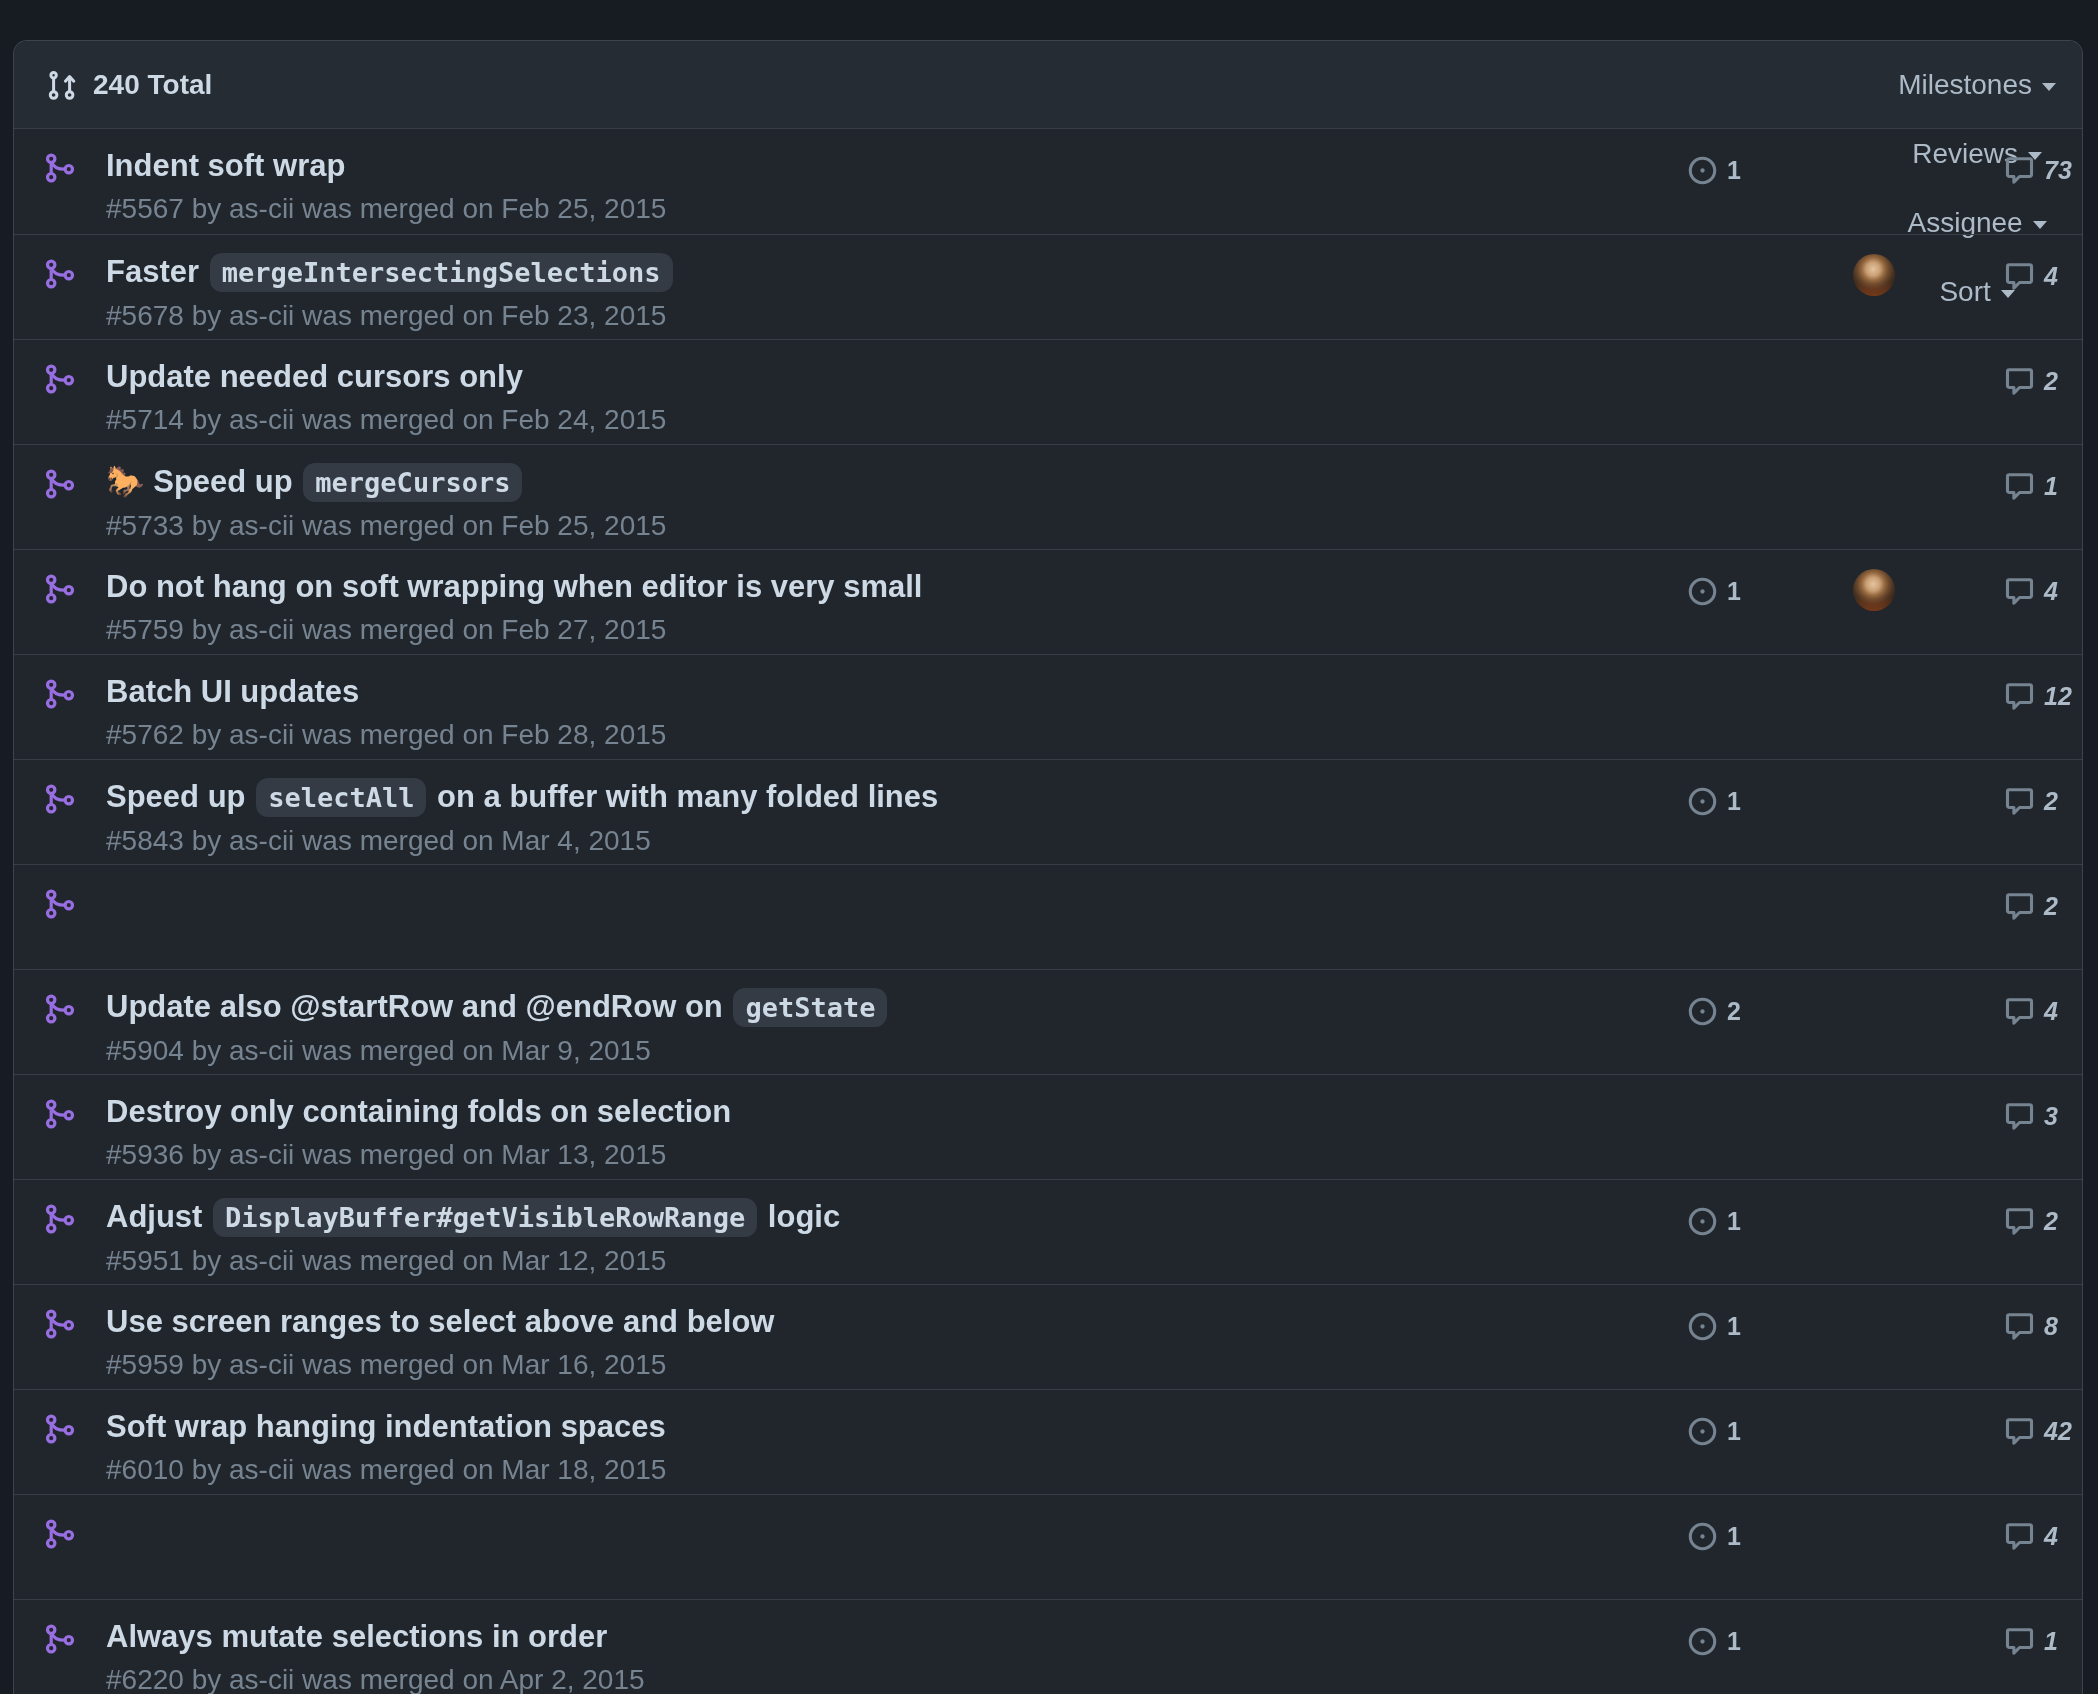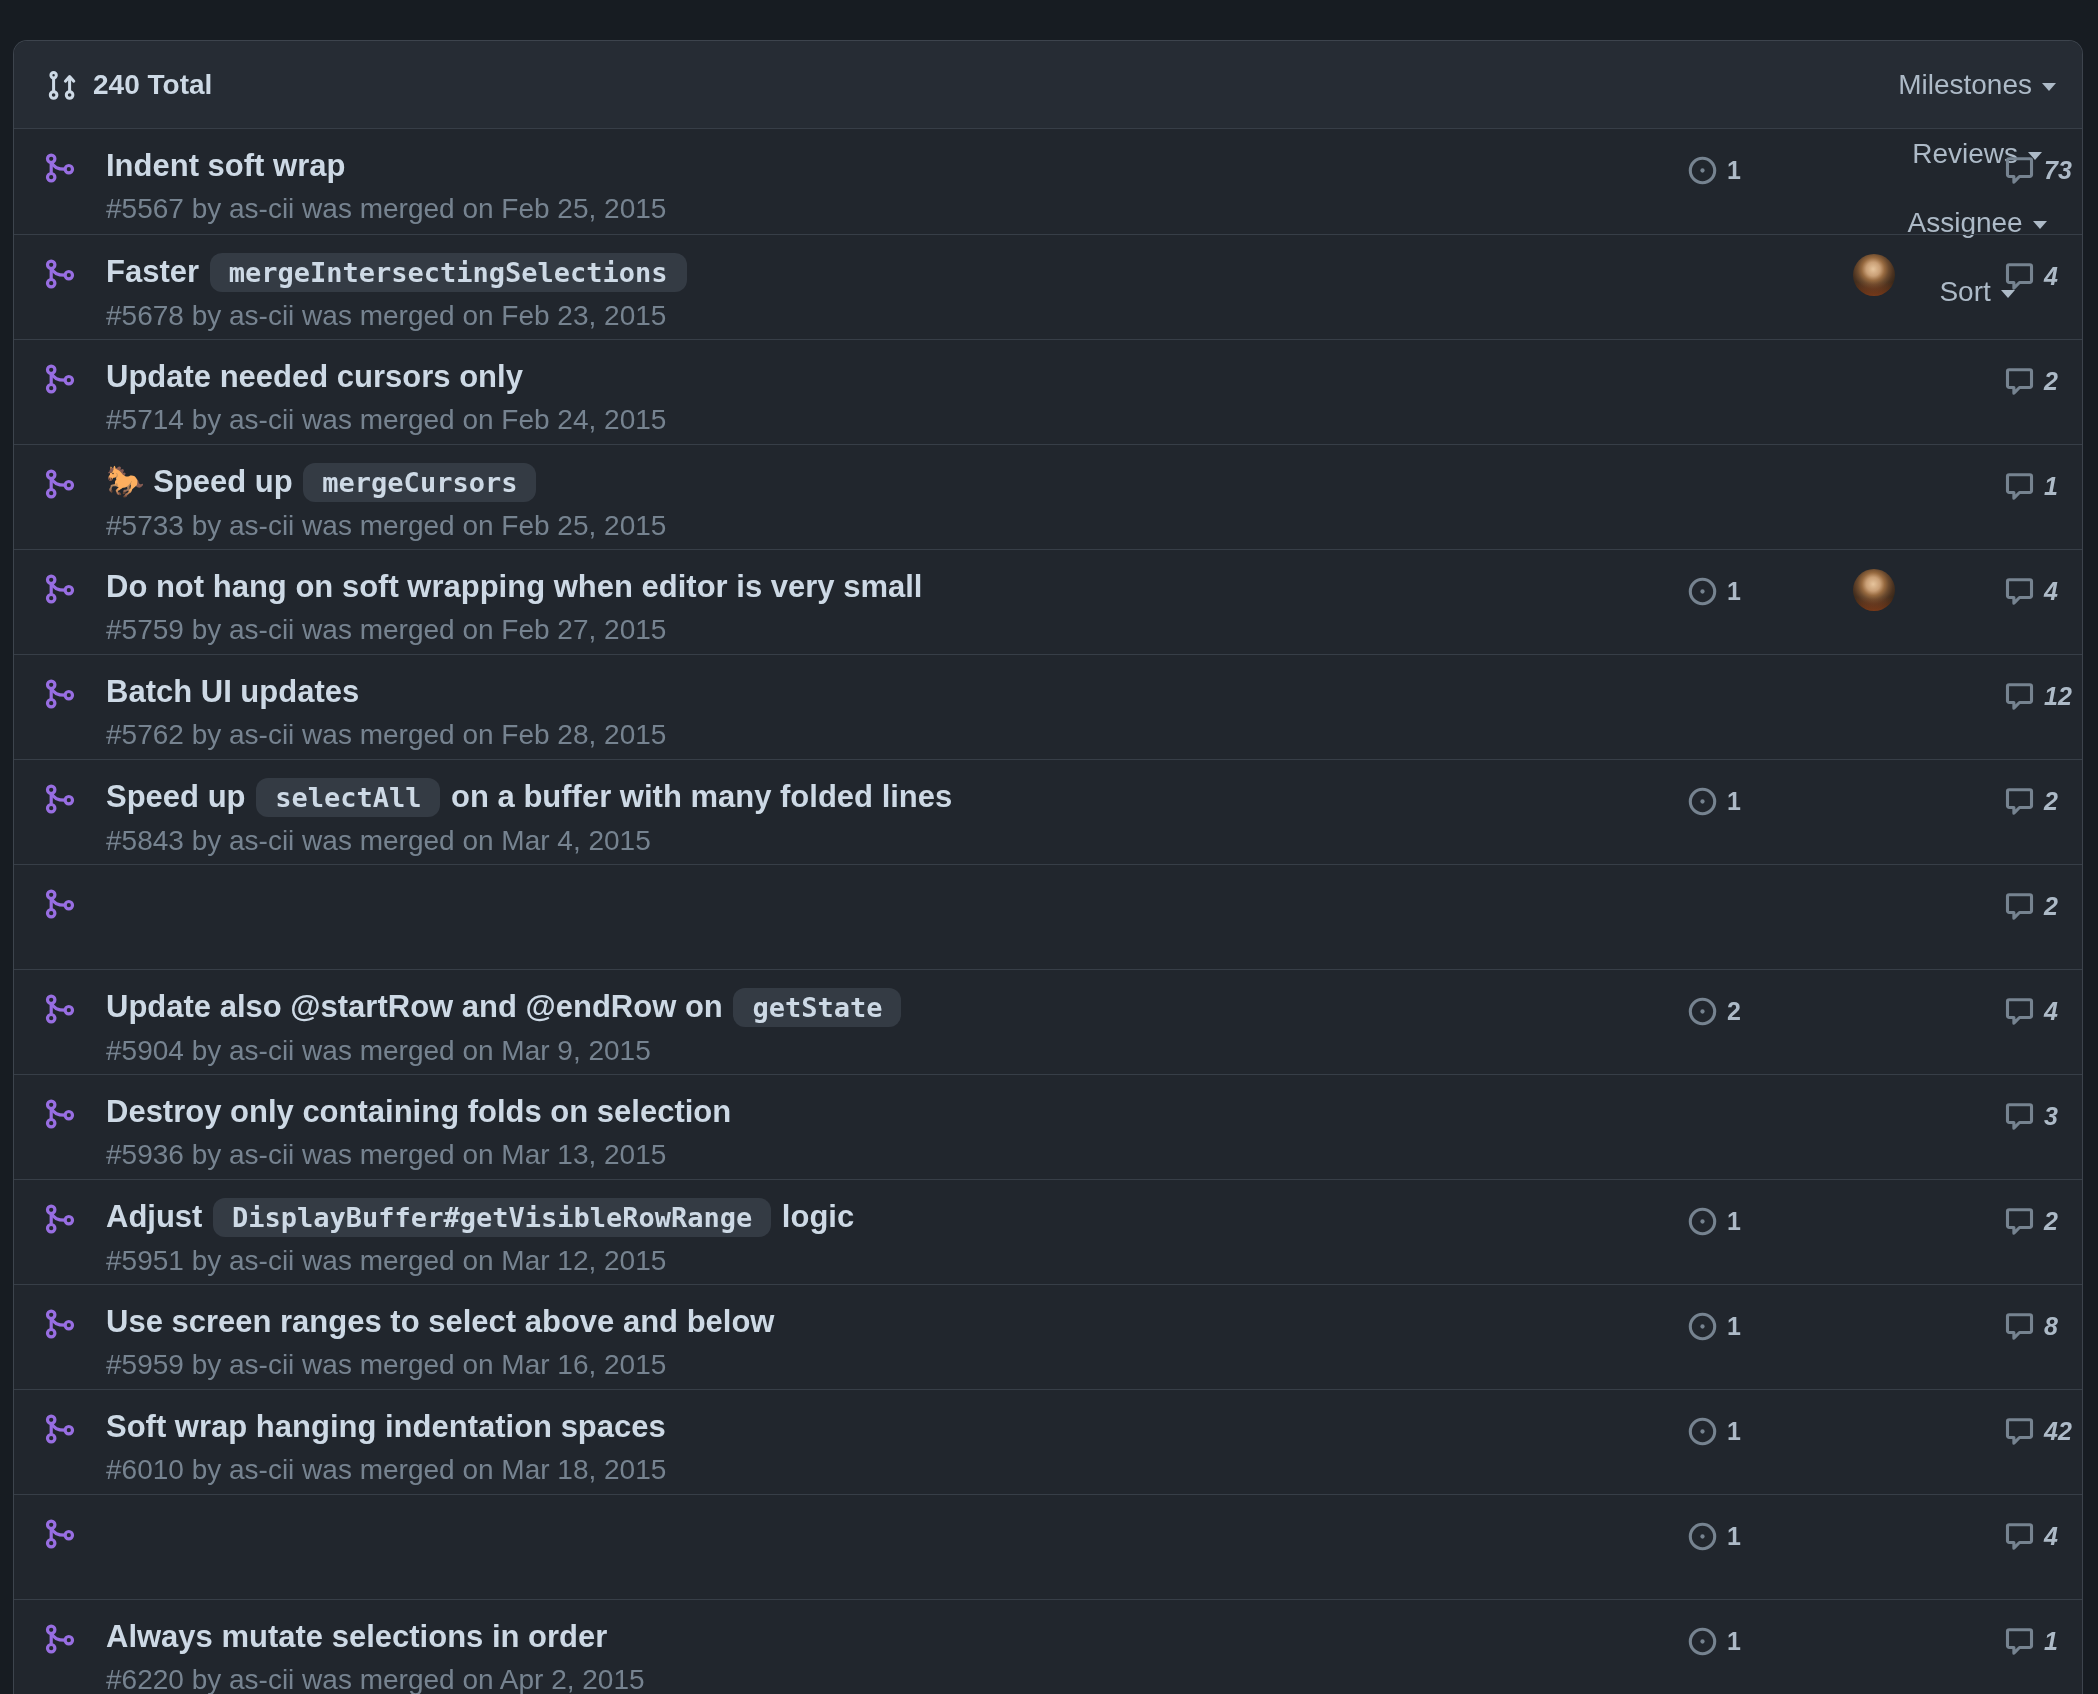--- a/index.html
+++ b/index.html
@@ -38,21 +38,21 @@
     border-top:1px solid var(--border,#373e47);}
   .row:first-child{border-top:none;}
   .merge-icon{position:absolute;left:30px;top:23px;width:32px;height:32px;
     color:var(--merged-purple,#986ee2);}
   .merge-icon svg{width:32px;height:32px;display:block;}
   .row-text{position:absolute;left:92px;top:14px;right:482px;}
   .row-title{font-size:31px;font-weight:600;color:var(--title,#cdd9e5);
     line-height:46px;white-space:nowrap;cursor:pointer;}
   .chip{font-family:"DejaVu Sans Mono", monospace;font-size:27px;font-weight:600;
     background:var(--chip-bg,#343b44);color:var(--title,#cdd9e5);
-    border-radius:12px;padding:4px 19px;margin:0 2px;}
+    border-radius:12px;padding:4px 12px;margin:0 2px;}
   .row-meta{margin-top:6px;font-size:28px;line-height:28px;
     color:var(--muted,#768390);white-space:nowrap;}
   .indicator{position:absolute;top:24px;height:34px;display:flex;
     align-items:center;gap:9px;color:var(--icon,#768390);cursor:pointer;}
   .indicator svg{width:31px;height:31px;display:block;}
   .indicator .count{font-size:25px;font-weight:600;color:var(--filter-text,#adbac7);}
   .linked{left:1673px;}
   .comments{left:1990px;font-style:italic;}
   .avatar{position:absolute;left:1839px;top:19px;width:42px;height:42px;
     border-radius:50%;cursor:pointer;overflow:hidden;

